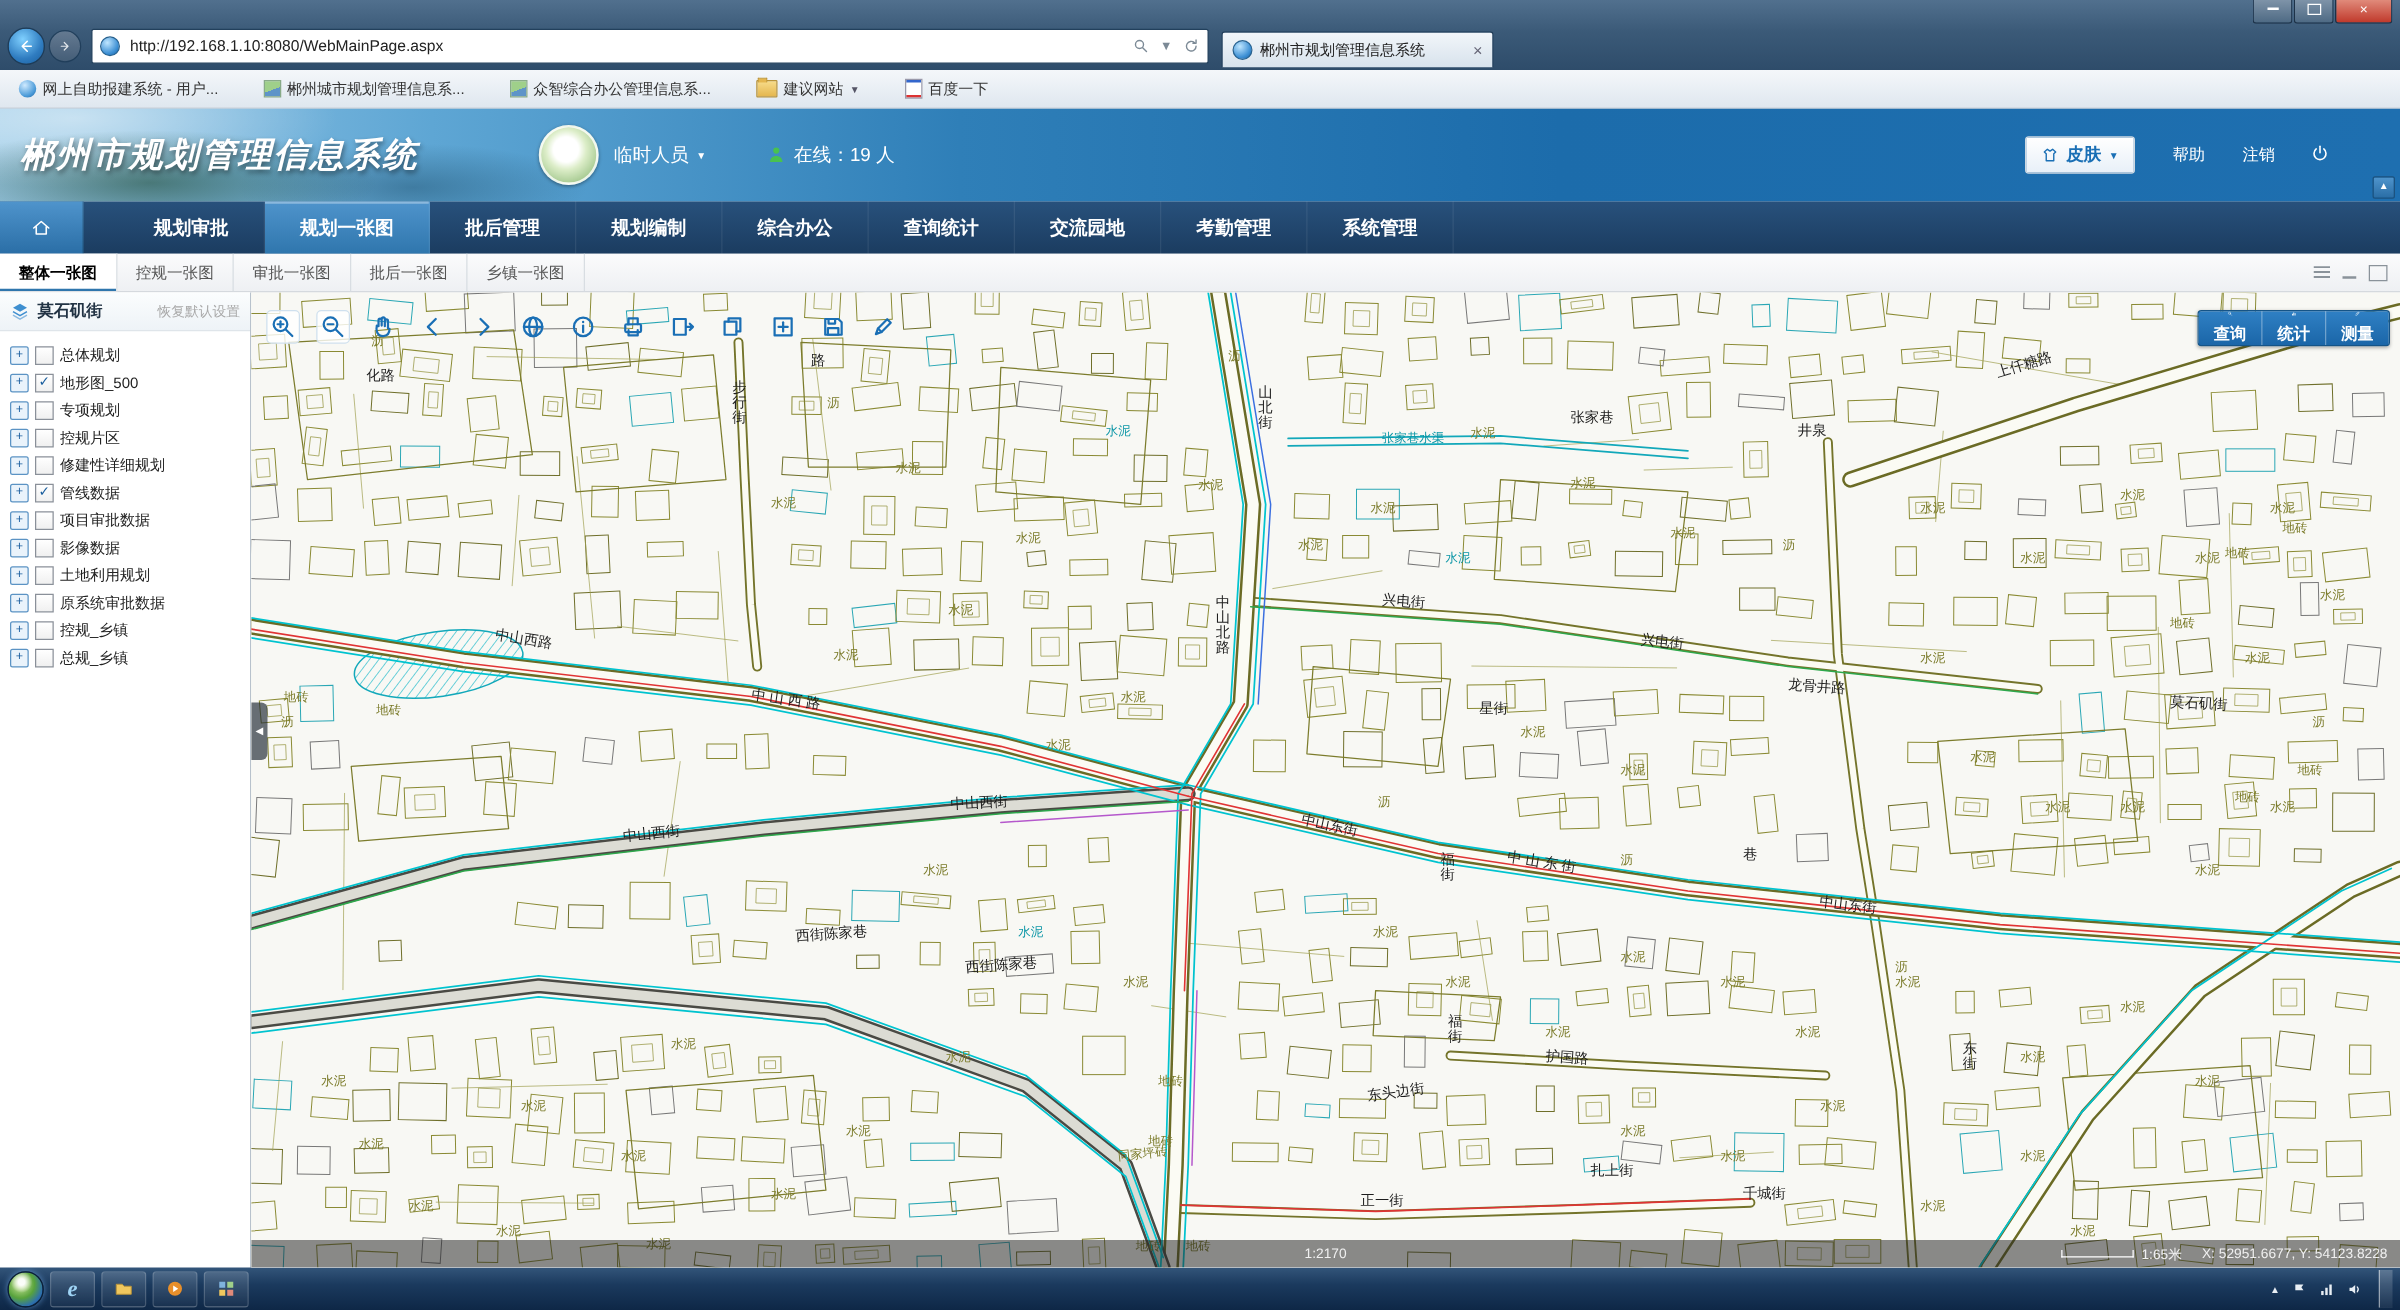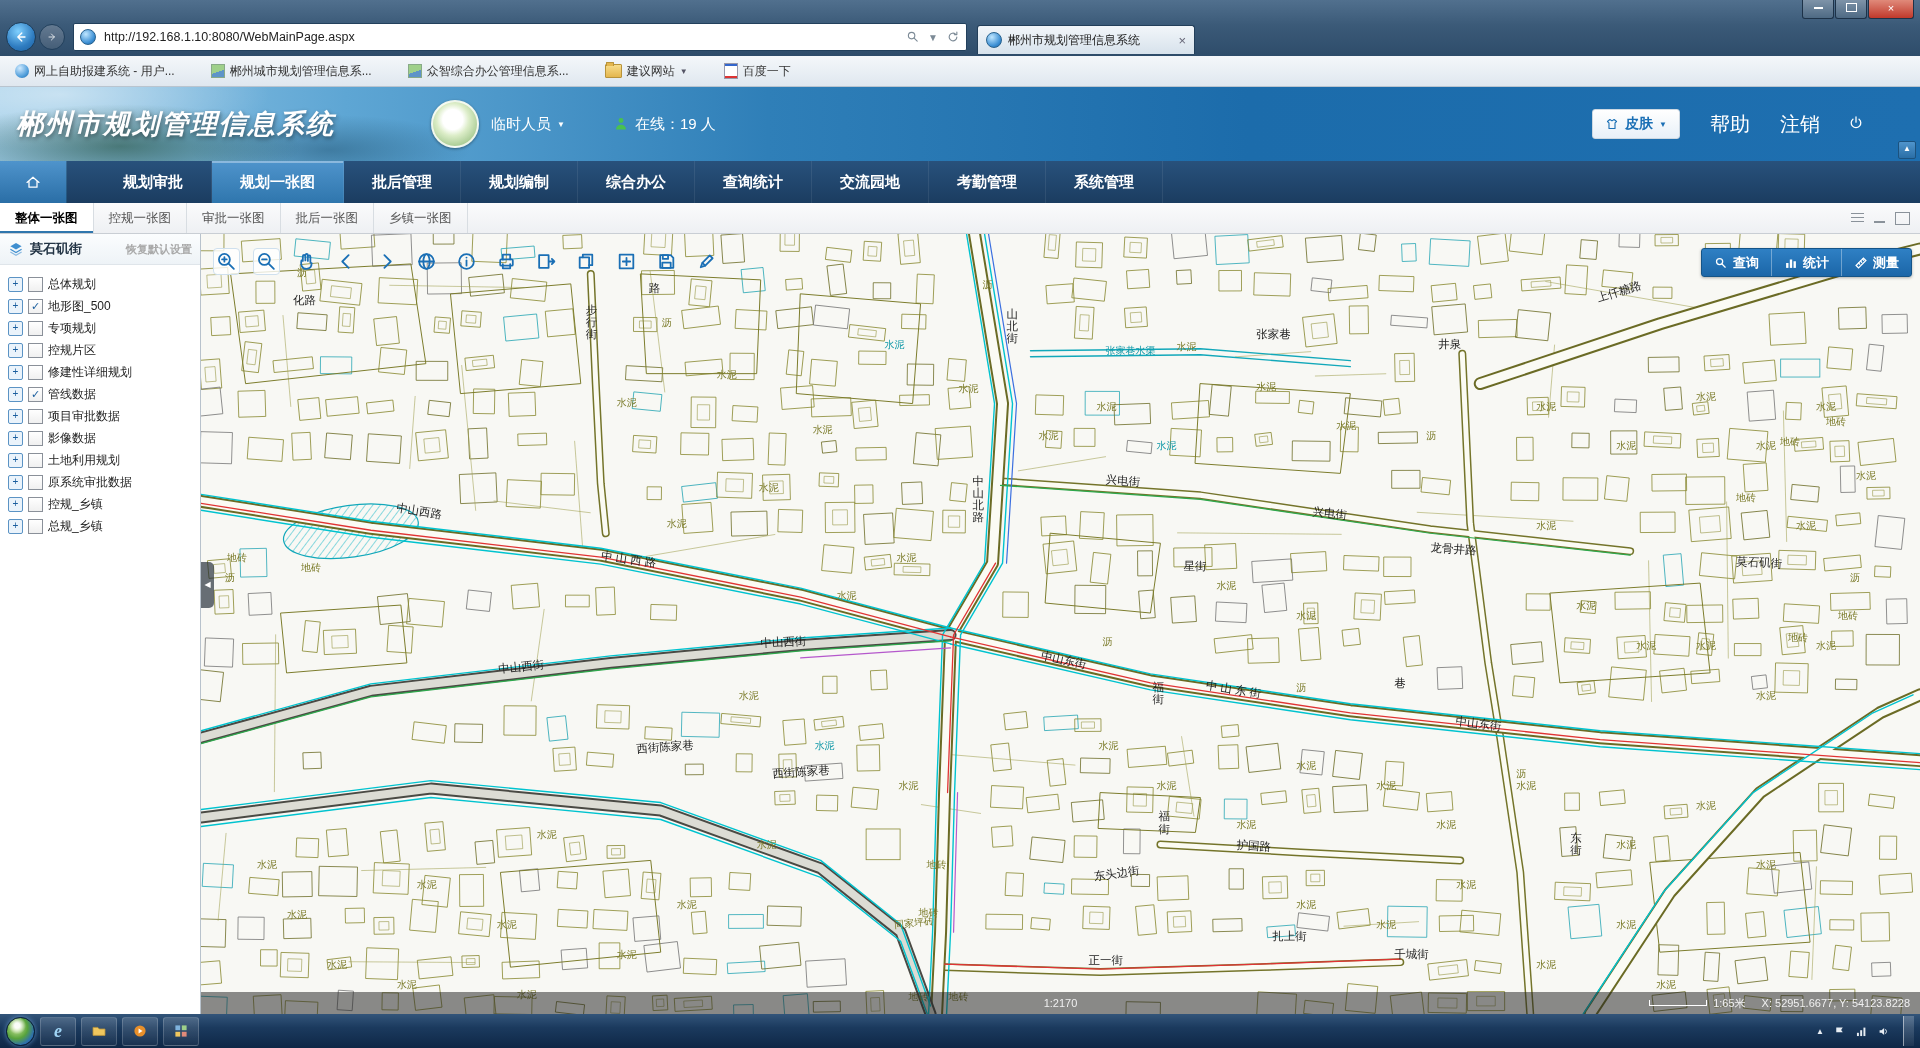--- a/index.html
+++ b/index.html
@@ -45,21 +45,21 @@
       radial-gradient(ellipse 200px 50px at 330px 85%, rgba(30,80,110,.5), transparent 70%),
       radial-gradient(ellipse 300px 80px at 60px 10%, rgba(255,255,255,.5), transparent 70%),
       linear-gradient(90deg,#9ccbe8 0%,#5ea6d4 18%,#2f7fb8 40%,#1c6cab 65%,#1e6fb0 100%);}
   .app-title{font-size:27px;font-weight:bold;letter-spacing:2px;margin:0 0 0 16px;text-shadow:1px 2px 4px rgba(0,0,0,.45);font-style:italic;}
   .avatar{width:44px;height:44px;border-radius:50%;margin-left:96px;border:2px solid rgba(255,255,255,.8);background:radial-gradient(circle at 45% 40%,#ffffff 0 28%,#dcedc8 45%,#7fb069 100%);box-shadow:0 1px 3px rgba(0,0,0,.4);flex:none;}
   .user-box{display:flex;align-items:center;gap:6px;margin-left:12px;font-size:15px;}
   .caret{font-size:8px;}
   .online-box{display:flex;align-items:center;gap:6px;margin-left:48px;font-size:15px;}
   .hdr-spacer{flex:1;}
   .skin-btn{display:flex;align-items:center;gap:6px;background:linear-gradient(#ffffff,#e8f0f8);color:#1a6fb5;border:1px solid #cdd8e2;border-radius:3px;height:30px;padding:0 12px;font-size:14px;font-weight:bold;cursor:default;}
-  .hdr-link{color:#fff;font-size:20px;margin-left:30px;text-decoration:none;}
+  .hdr-link{color:#fff;font-size:13px;margin-left:30px;text-decoration:none;}
   .power-btn{margin:0 0 0 28px;background:none;border:none;color:#fff;cursor:default;padding:0;}
   .scroll-top{position:absolute;right:4px;bottom:2px;width:16px;height:16px;background:linear-gradient(#4f94cc,#2a6ea6);border:1px solid #1c527e;color:#fff;font-size:8px;line-height:14px;text-align:center;border-radius:2px;}
 
   
   .mainnav{height:42px;flex:none;background:linear-gradient(#28517c,#1b3c60);display:flex;align-items:stretch;gap:28px;}
   .nav-home{width:66px;display:flex;align-items:center;justify-content:center;background:linear-gradient(#4f94cc,#2a6ea6);border-right:1px solid rgba(0,0,0,.25);color:#fff;}
   .mainnav ul{display:flex;margin:0;padding:0;list-style:none;}
   .mainnav li{display:flex;align-items:center;padding:0 28px;color:#fff;font-size:15px;font-weight:bold;border-right:1px solid rgba(255,255,255,.08);cursor:default;white-space:nowrap;}
   .mainnav li.active{background:linear-gradient(#4f94cc,#2f76ad);box-shadow:inset 0 2px 0 rgba(255,255,255,.35);}
 
@@ -71,38 +71,38 @@
   .subtab-tools{margin-left:auto;display:flex;align-items:center;gap:10px;padding-right:10px;color:#8a929a;}
   .st-icon{width:13px;height:11px;border:1.5px solid #8a929a;}
   .st-lines{width:13px;height:11px;background:repeating-linear-gradient(#8a929a 0 1.5px,transparent 1.5px 4px);}
   .st-min{width:11px;border-bottom:2px solid #8a929a;height:8px;}
 
   
   .content{flex:1;display:flex;min-height:0;}
   .sidebar{width:200px;flex:none;background:#fff;border-right:1px solid #b8c2cc;display:flex;flex-direction:column;}
   .side-head{height:30px;flex:none;display:flex;align-items:center;padding:0 8px;background:linear-gradient(#fbfdfe,#eef3f7);border-bottom:1px solid #dfe5ea;}
   .side-title{font-size:13px;font-weight:bold;color:#234;margin-left:6px;}
-  .side-reset{margin-left:auto;font-size:11px;color:#a9a9a9;cursor:default;font-weight:bold;}
+  .side-reset{margin-left:auto;font-size:11px;color:#a9a9a9;cursor:default;}
   .tree{padding:8px 4px;overflow:hidden;}
   .tree-row{display:flex;align-items:center;height:22px;gap:5px;padding-left:4px;cursor:default;}
   .expander{width:13px;height:13px;flex:none;border:1px solid #5b93c4;background:#eaf3fb;color:#1a5e9e;font-size:10px;line-height:11px;text-align:center;border-radius:2px;}
   .cb{width:13px;height:13px;flex:none;border:1px solid #8a9099;background:linear-gradient(#fff,#f0f0f0);font-size:11px;line-height:12px;text-align:center;color:#1a5e9e;font-weight:bold;}
   .tree-label{font-size:12px;color:#222;white-space:nowrap;}
 
   
   .map{position:relative;flex:1;background:#f8f8f4;overflow:hidden;}
   .map svg.basemap{position:absolute;inset:0;width:100%;height:100%;}
   .map-toolbar{position:absolute;left:12px;top:14px;display:flex;gap:13px;align-items:center;}
   .tool-btn{width:27px;height:27px;border:none;background:transparent;color:#1a6fb5;display:flex;align-items:center;justify-content:center;padding:0;cursor:default;}
   .tool-btn.boxed{background:rgba(255,255,255,.8);border:1px solid #cfe0ee;border-radius:4px;}
   .tool-btn svg{width:21px;height:21px;}
   .tool-btn svg *{stroke:currentColor;fill:none;stroke-width:1.7;stroke-linecap:round;stroke-linejoin:round;}
   .tool-btn svg [fill="currentColor"]{fill:currentColor;stroke:none;}
   .map-overlays{position:absolute;right:8px;top:14px;display:flex;background:linear-gradient(#2f80c4,#1b66a8);border:1px solid #155487;border-radius:3px;height:27px;align-items:stretch;color:#fff;box-shadow:0 1px 3px rgba(0,0,0,.3);}
-  .ovl-seg{display:flex;align-items:center;gap:5px;padding:0 12px;font-size:13px;font-weight:bold;border-left:1px solid rgba(255,255,255,.35);cursor:default;}
+  .ovl-seg{display:flex;align-items:center;gap:5px;padding:0 12px;font-size:13px;font-weight:bold;border-left:1px solid rgba(255,255,255,.35);cursor:default;flex-direction:column;}
   .ovl-seg:first-child{border-left:none;}
   .ovl-seg svg{width:14px;height:14px;}
   .ovl-seg svg *{stroke:#fff;fill:none;stroke-width:1.8;stroke-linecap:round;}
   .ovl-seg svg [fill="currentColor"]{fill:#fff;stroke:none;}
   .collapse-handle{position:absolute;left:0;top:42%;width:13px;height:46px;background:rgba(25,35,48,.65);color:#fff;border-radius:0 5px 5px 0;display:flex;align-items:center;justify-content:center;font-size:8px;cursor:default;}
   .map-status{position:absolute;left:0;right:0;bottom:0;height:22px;background:rgba(35,35,35,.52);color:#f0f0f0;font-size:11px;display:flex;align-items:center;padding:0 10px;}
   .scale-center{position:absolute;left:50%;transform:translateX(-50%);}
   .status-right{margin-left:auto;display:flex;align-items:center;gap:16px;}
   .scalebar{display:flex;align-items:center;gap:6px;}
   .scalebar i{display:inline-block;width:56px;height:5px;border-left:1px solid #fff;border-right:1px solid #fff;border-bottom:1px solid #fff;}

